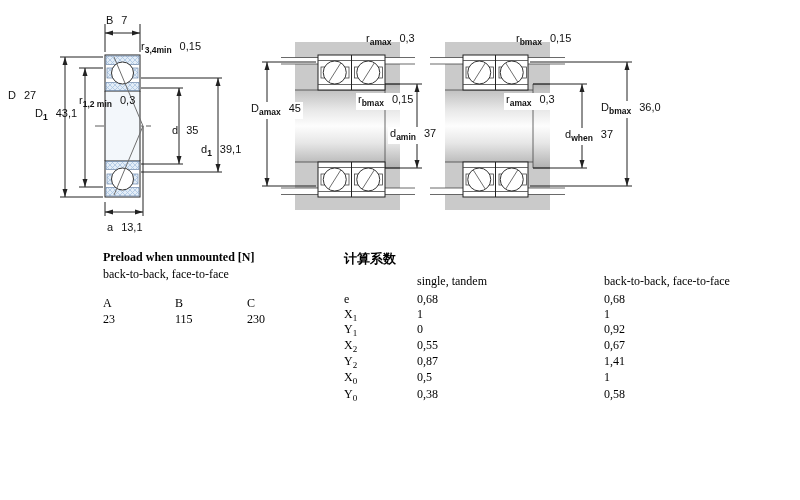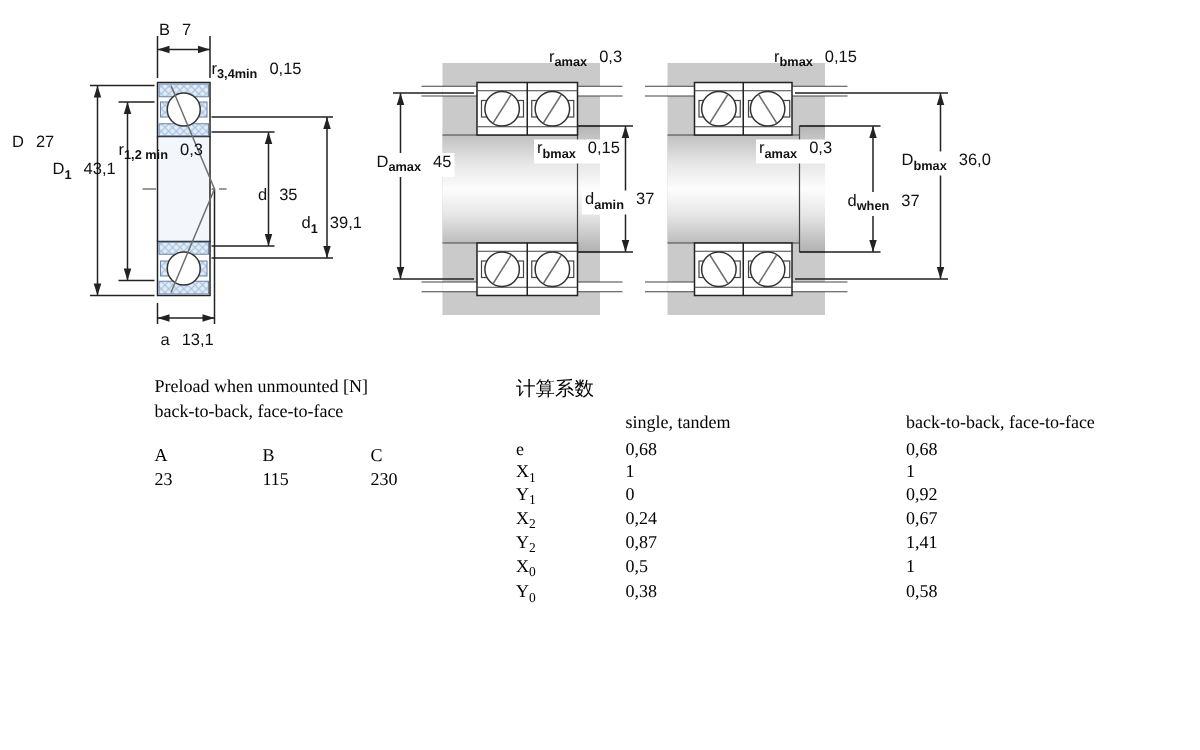--- a/index.html
+++ b/index.html
@@ -17,21 +17,21 @@
   .ln{stroke:#222;stroke-width:1;fill:none;}
   .thin{stroke:#444;stroke-width:0.8;fill:none;}
   .hatchedge{stroke:#6d88aa;stroke-width:0.7;}
   .arr{fill:#222;stroke:none;}
   .cl{stroke:#333;stroke-width:0.8;fill:none;stroke-dasharray:9 3 2 3;}
   .diag{stroke:#6f6f6f;stroke-width:1;fill:none;}
 
   
   .tbl{position:absolute;font-family:"Liberation Serif",serif;font-size:12px;color:#000;}
   .tbl .abs{position:absolute;white-space:nowrap;}
-  .bold{font-weight:normal;text-align:right;}
+  .bold{font-weight:bold;text-align:right;}
   .tbl sub{font-size:9px;vertical-align:-3px;}
 </style>
 </head>
 <body>
 
 <div class="stage">
 
   <svg width="800" height="245" viewBox="0 0 800 245">
     <defs>
       <pattern id="hatch" width="5" height="5" patternUnits="userSpaceOnUse">
@@ -301,21 +301,21 @@
       <span class="abs" style="left:73px;top:0">1</span>
       <span class="abs" style="left:260px;top:0">1</span>
     </div>
     <div class="abs" style="left:0;top:72px">
       <span><span>Y</span><sub>1</sub></span>
       <span class="abs" style="left:73px;top:0">0</span>
       <span class="abs" style="left:260px;top:0">0,92</span>
     </div>
     <div class="abs" style="left:0;top:88px">
       <span><span>X</span><sub>2</sub></span>
-      <span class="abs" style="left:73px;top:0">0,24</span>
+      <span class="abs" style="left:73px;top:0">0,55</span>
       <span class="abs" style="left:260px;top:0">0,67</span>
     </div>
     <div class="abs" style="left:0;top:104px">
       <span><span>Y</span><sub>2</sub></span>
       <span class="abs" style="left:73px;top:0">0,87</span>
       <span class="abs" style="left:260px;top:0">1,41</span>
     </div>
     <div class="abs" style="left:0;top:120px">
       <span><span>X</span><sub>0</sub></span>
       <span class="abs" style="left:73px;top:0">0,5</span>

